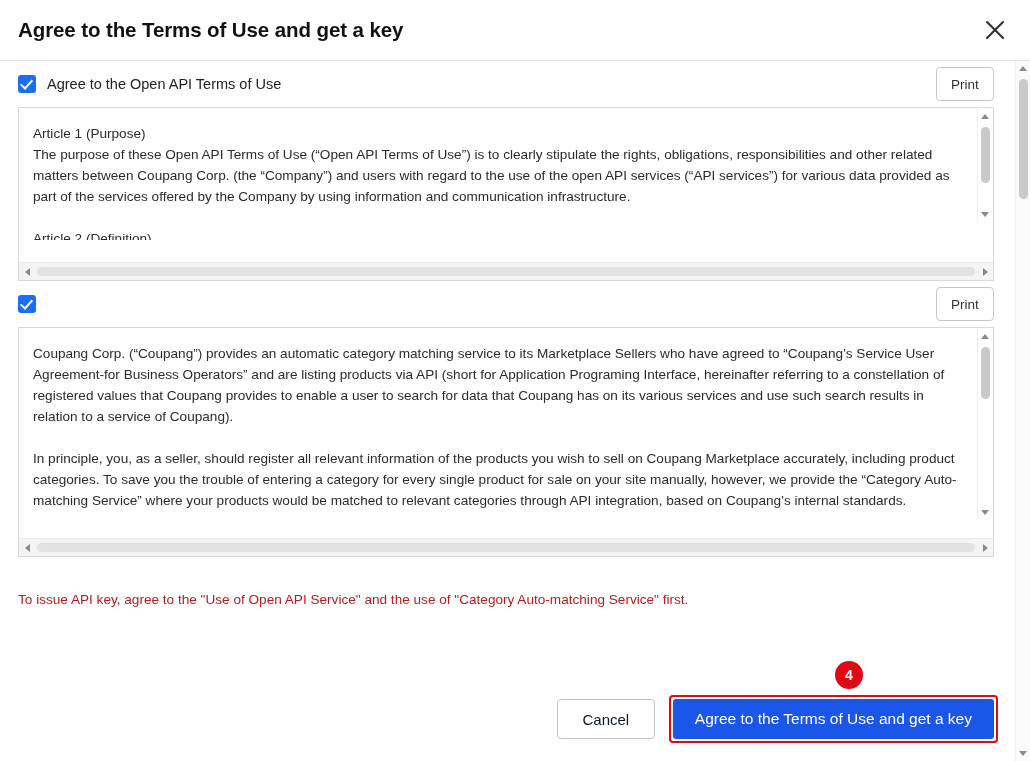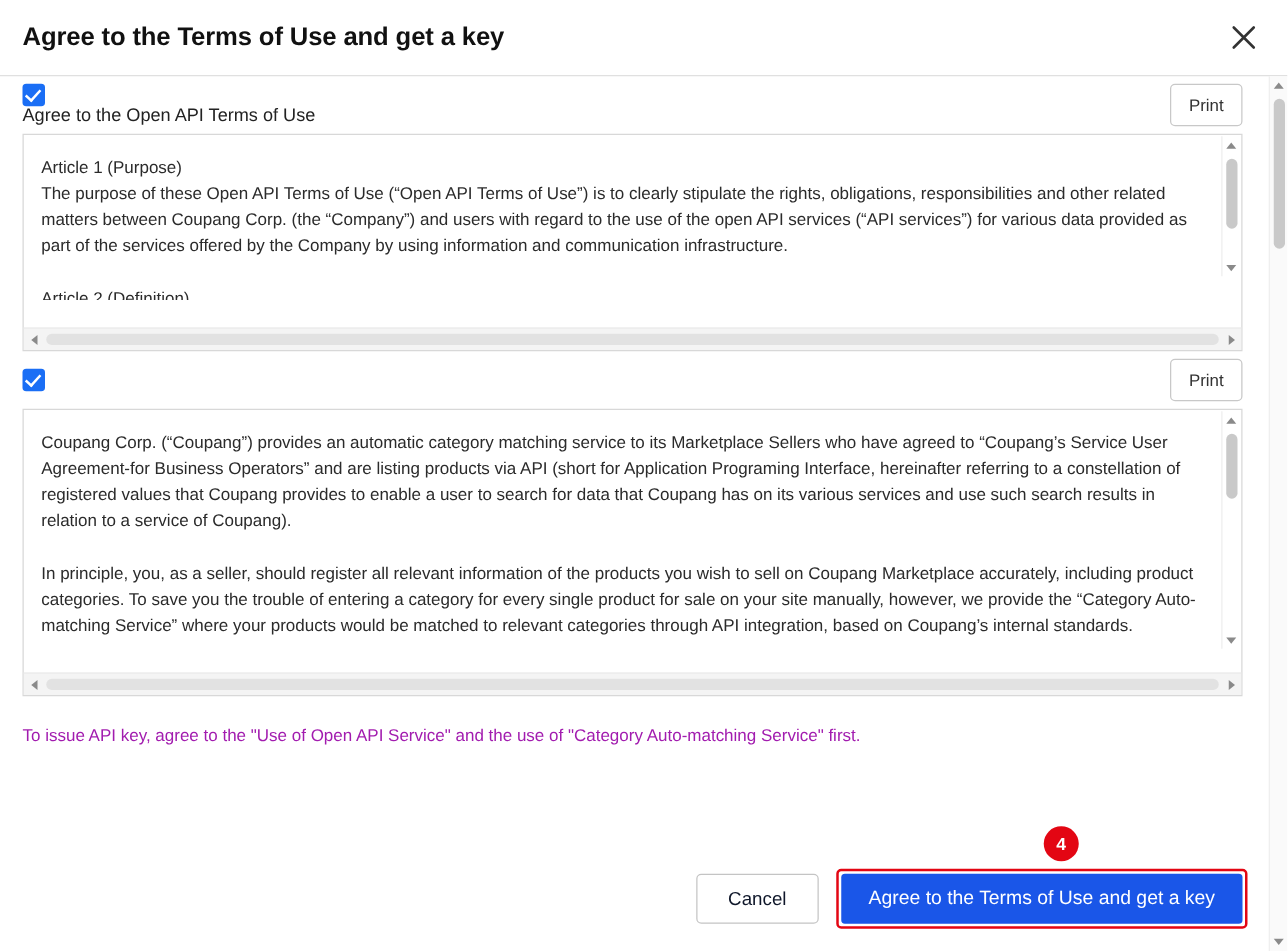--- a/index.html
+++ b/index.html
@@ -55,22 +55,22 @@
     overflow: hidden;
   }
   .agree-row {
     display: flex;
     align-items: center;
     justify-content: space-between;
     height: 46px;
   }
   .agree-left {
     display: flex;
-    align-items: flex-start;
-    flex-direction: column;
+    align-items: center;
+    gap: 11px;
   }
   .checkbox {
     width: 18px;
     height: 18px;
     border-radius: 3px;
     background: #1a6ef5;
     position: relative;
     cursor: pointer;
     flex: 0 0 18px;
   }
@@ -194,22 +194,22 @@
     top: 4px;
     height: 9px;
     border-radius: 5px;
     background: #e2e2e2;
     left: 18px;
     right: 18px;
   }
 
   .note {
     font-size: 13.6px;
-    color: #a21caf;
-    margin-top: 24px;
+    color: #b91c1c;
+    margin-top: 35px;
   }
 
   
   .footer {
     flex: 0 0 auto;
     height: 76px;
     display: flex;
     align-items: center;
     justify-content: flex-end;
     gap: 14px;

